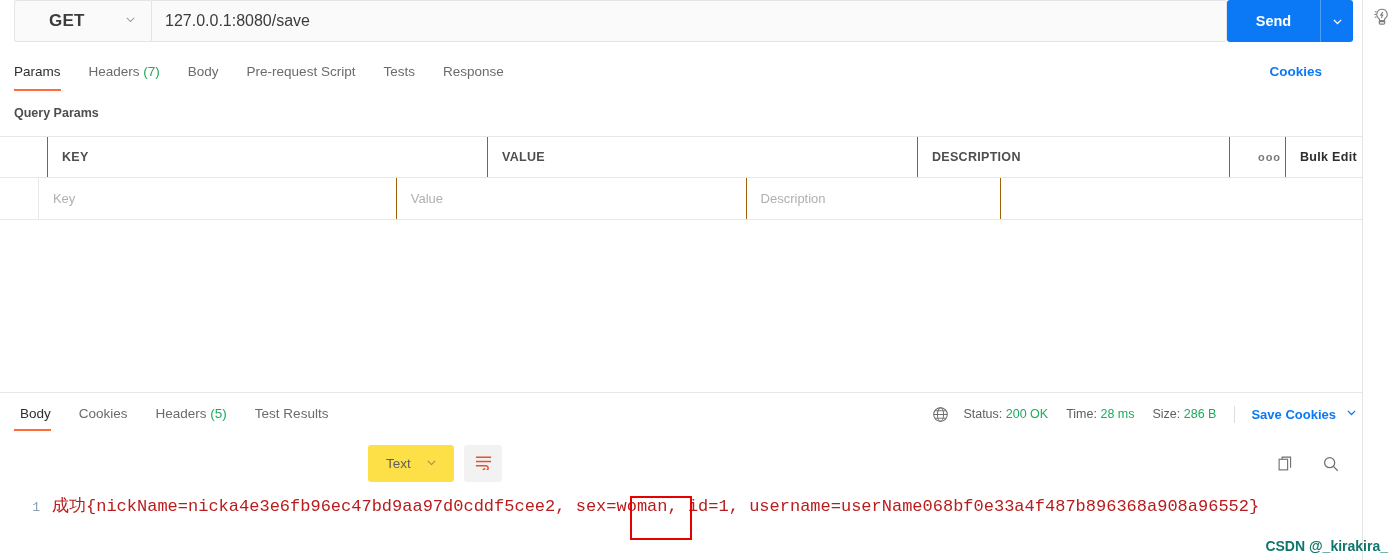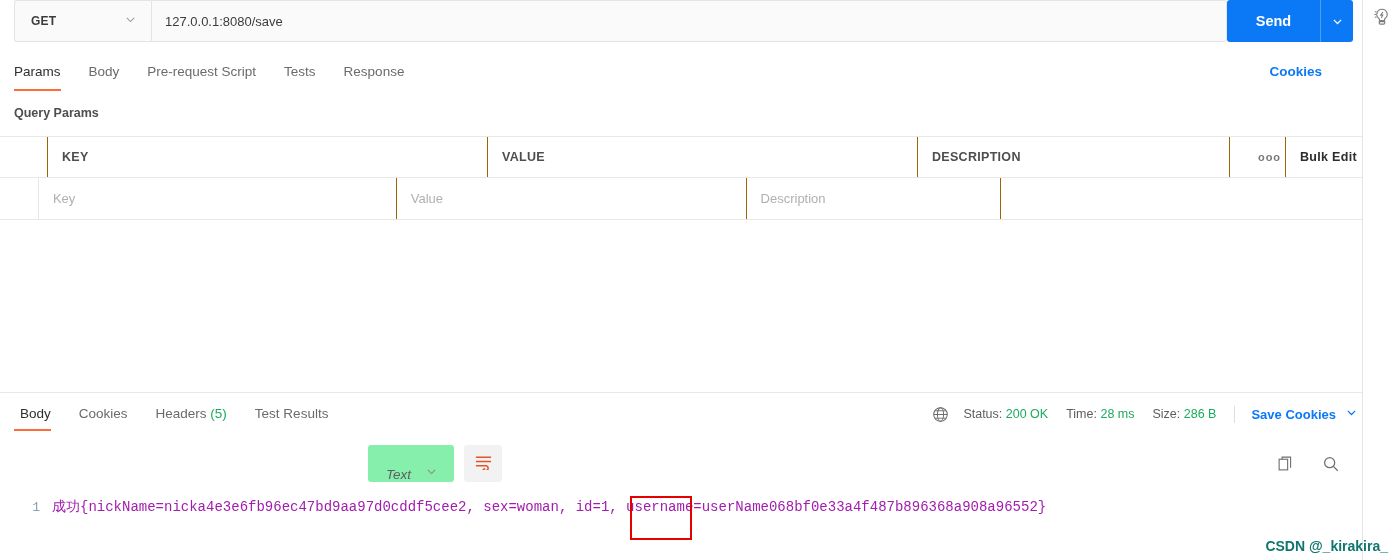--- a/index.html
+++ b/index.html
@@ -37,36 +37,36 @@
     position: absolute; left: 0; top: 0;
     width: 137px; height: 42px;
     background: #fafafa;
     border: 1px solid #e4e4e4;
     border-right: none;
     border-radius: 3px 0 0 3px;
     display: flex; align-items: center;
     cursor: pointer;
   }
   .method-label {
-    font-size: 12px; font-weight: bold; color: #3c3c3c;
-    margin-left: 16px; letter-spacing: .2px;
+    font-size: 17px; font-weight: bold; color: #3c3c3c;
+    margin-left: 34px; letter-spacing: .2px;
   }
   .method-caret {
     position: absolute; right: 14px; top: 50%;
     transform: translateY(-50%);
     color: #9b9b9b;
   }
   .url-input {
     position: absolute; left: 137px; top: 0;
     width: 1076px; height: 42px;
     background: #fafafa;
     border: 1px solid #e4e4e4;
     border-radius: 0 3px 3px 0;
     display: flex; align-items: center;
-    font-size: 13px; color: #3c3c3c;
+    font-size: 16px; color: #3c3c3c;
     padding-left: 13px;
     cursor: text;
   }
   .send-wrap {
     position: absolute; left: 1213px; top: 0px;
     height: 42px; display: flex;
     border-radius: 3px; overflow: hidden;
   }
   .send-btn {
     background: #0a7aff; background: #0b79f5;
@@ -188,23 +188,23 @@
     display: flex; background: #f2f2f2; border-radius: 3px; height: 37px;
     overflow: hidden;
   }
   .seg-item {
     font-size: 13.5px; color: #6b6b6b;
     padding: 0 21px; height: 37px; line-height: 37px; cursor: pointer;
   }
   .seg-item.active { background: #e4e4e4; color: #2e2e2e; }
   .fmt-select {
     position: absolute; left: 368px; top: 0;
-    background: #86efac; border-radius: 3px;
-    height: 37px; display: flex; align-items: flex-end;
-    padding: 0 16px 0 18px; cursor: pointer; font-style: italic;
+    background: #fde047; border-radius: 3px;
+    height: 37px; display: flex; align-items: center;
+    padding: 0 16px 0 18px; cursor: pointer;
   }
   .fmt-label { font-size: 13.5px; color: #5e5e5e; }
   .fmt-caret { margin-left: 14px; color: #8b8b8b; }
   .wrap-btn {
     position: absolute; left: 464px; top: 0;
     width: 38px; height: 37px;
     background: #f2f2f2; border-radius: 3px;
     display: flex; align-items: center; justify-content: center;
     cursor: pointer;
   }
@@ -222,21 +222,21 @@
   }
   .code-line { display: flex; height: 26px; align-items: baseline; }
   .gutter {
     width: 52px; text-align: right; padding-right: 12px;
     font-family: "Liberation Mono", monospace;
     font-size: 13px; color: #8aa0b5;
     line-height: 26px;
   }
   .code-text {
     font-family: "Liberation Mono", monospace;
-    font-size: 14px; color: #a21caf;
+    font-size: 17px; color: #b91c1c;
     line-height: 26px; white-space: pre;
   }
   .highlight-box {
     position: absolute; left: 630px; top: 496px;
     width: 62px; height: 44px;
     border: 2px solid #e60000;
     pointer-events: none;
   }
   .watermark {
     position: absolute; right: 12px; bottom: 6px;
@@ -274,20 +274,24 @@
             <path d="M3.5 6 L8 10.5 L12.5 6" fill="none" stroke="#ffffff" stroke-width="1.5"></path>
           </svg>
       </div>
     </div>
   </div>
 
   <div class="req-tabs">
     <div class="tablist">
       <div class="tab active">
         <span>Params</span>
+      </div>
+      <div class="tab">
+        <span>Headers</span>
+        <span class="count">(7)</span>
       </div>
       <div class="tab">
         <span>Body</span>
       </div>
       <div class="tab">
         <span>Pre-request Script</span>
       </div>
       <div class="tab">
         <span>Tests</span>
       </div>

